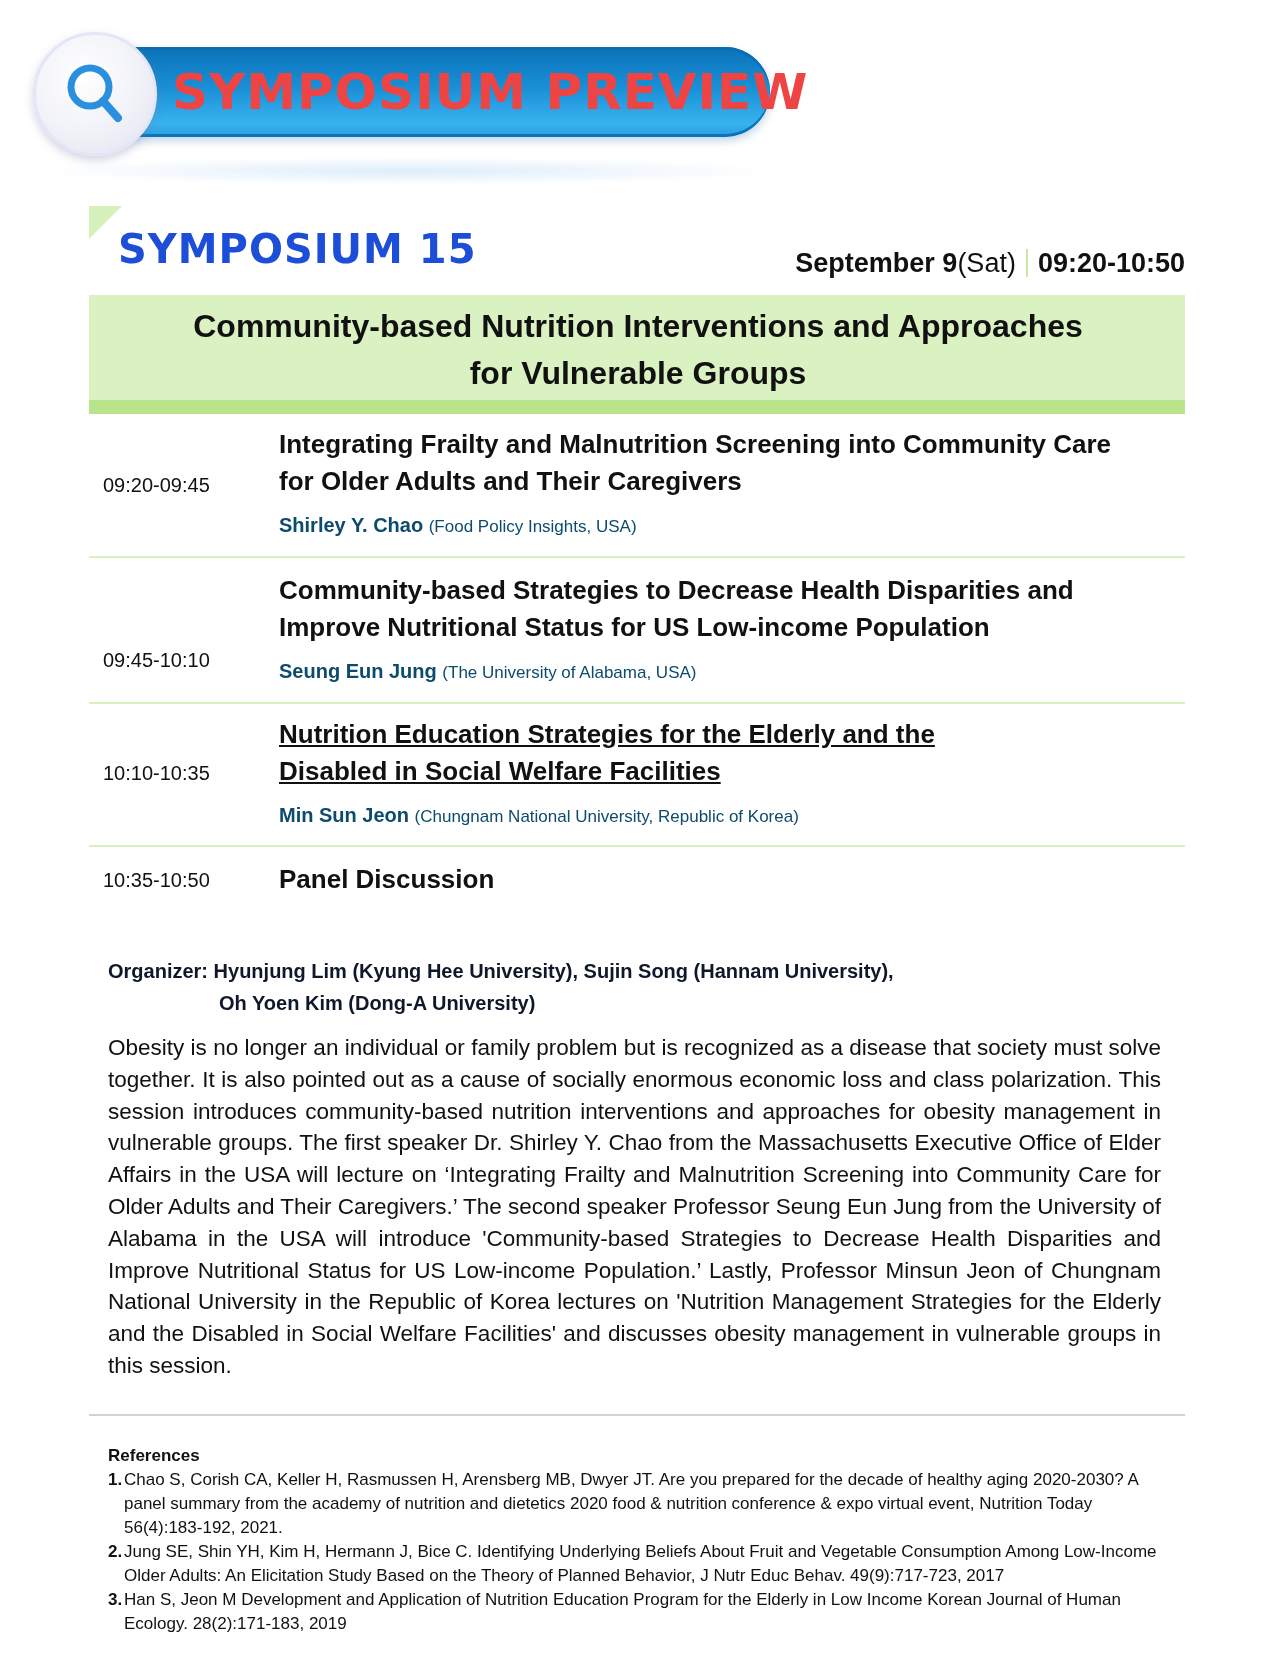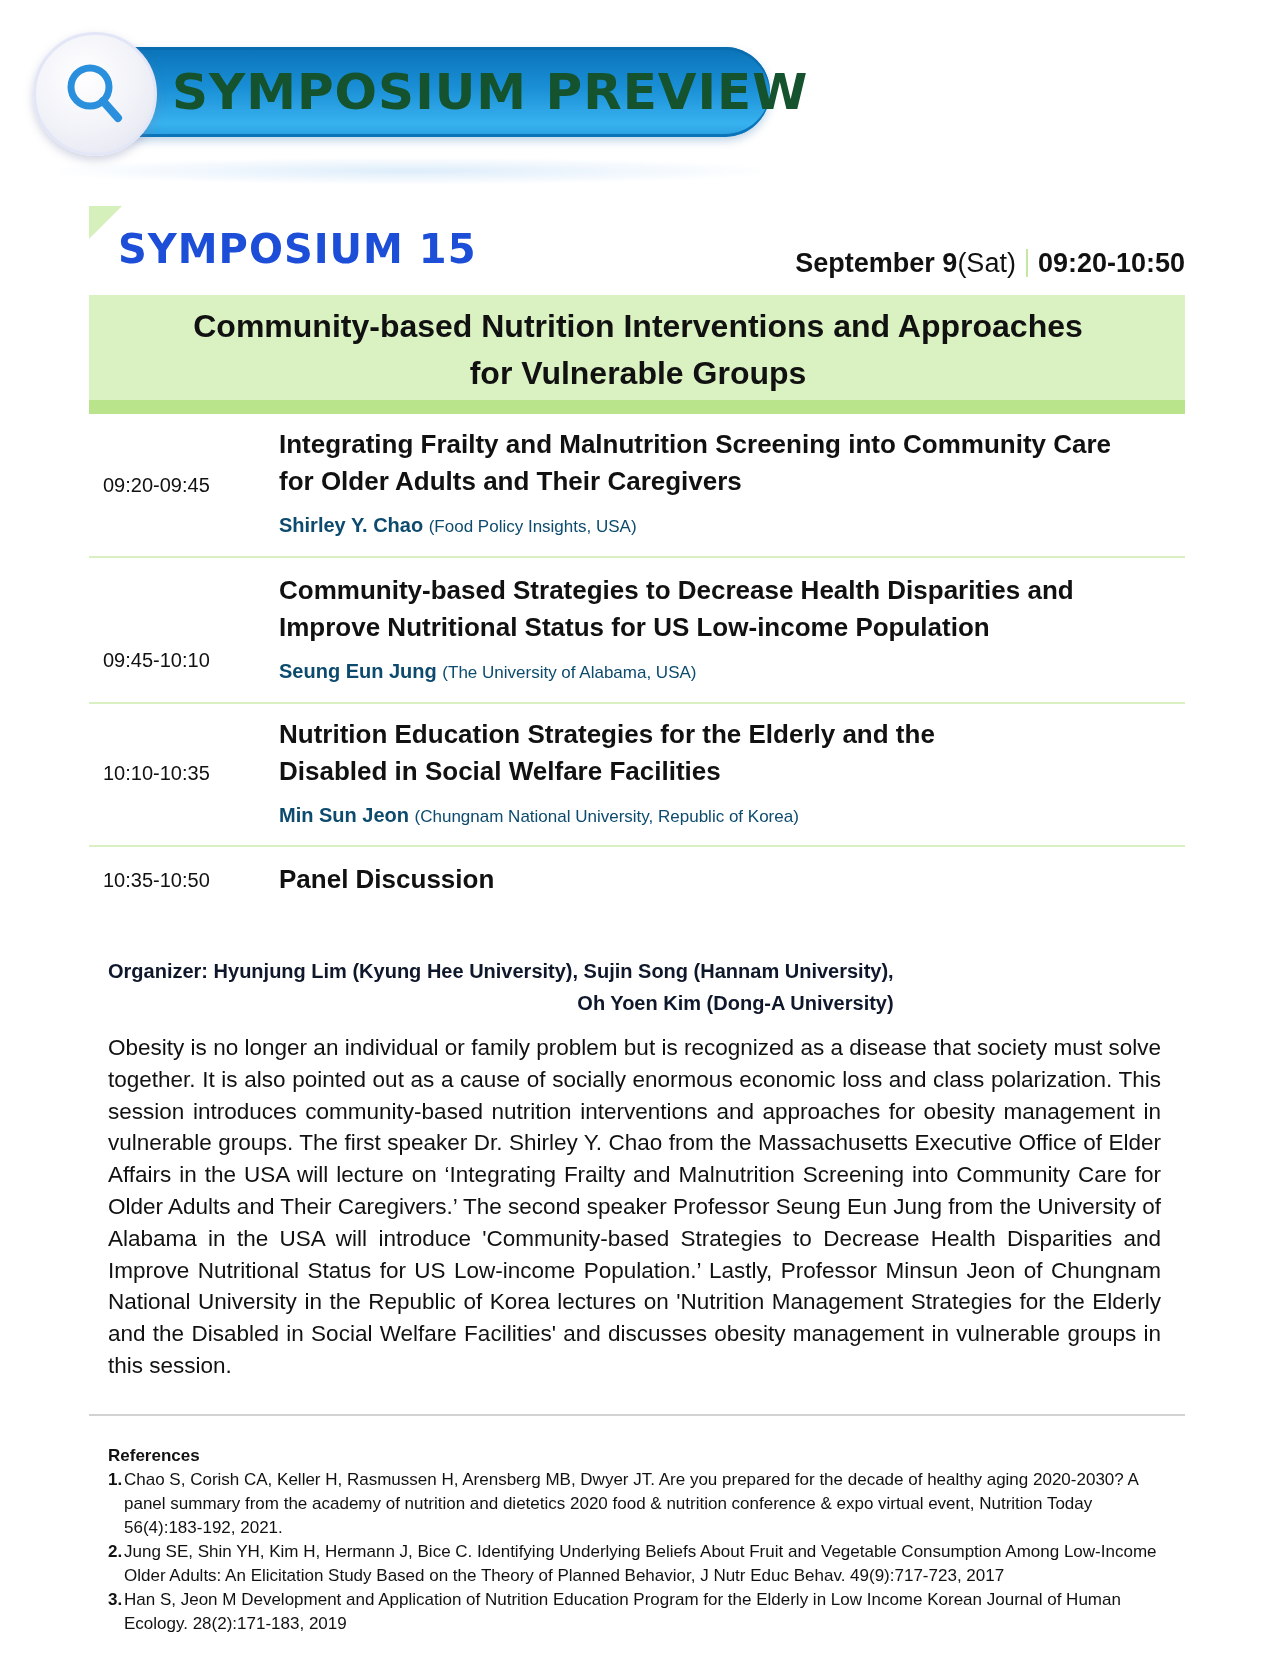--- a/index.html
+++ b/index.html
@@ -7,21 +7,21 @@
          font-family: "Liberation Sans", "DejaVu Sans", sans-serif; color: #111; }
 
   
   .banner-shadow { position: absolute; left: 60px; top: 158px; width: 700px; height: 26px;
     background: radial-gradient(ellipse at center, rgba(180,215,245,0.45) 0%, rgba(220,235,250,0.25) 55%, rgba(255,255,255,0) 75%); }
   .banner-bar { position: absolute; left: 120px; top: 47px; width: 650px; height: 90px;
     border-radius: 0 46px 46px 0;
     background: linear-gradient(180deg, #0a72b8 0%, #1a8fd6 45%, #38b2ef 85%, #2a9ee0 100%);
     box-shadow: 0 3px 0 #0a6db0 inset, 0 -3px 0 #0b74b8 inset, 0 4px 8px rgba(10,90,160,0.25); }
   .banner-title { position: absolute; left: 172px; top: 47px; height: 104px; line-height: 90px;
-    color: #14532d; font-weight: 700; font-size: 50px; letter-spacing: 1px;
+    color: #ef4444; font-weight: 700; font-size: 50px; letter-spacing: 1px;
     font-family: "DejaVu Sans", "Liberation Sans", sans-serif; white-space: nowrap; }
   .banner-circle { position: absolute; left: 33px; top: 32px; width: 118px; height: 118px; border-radius: 50%;
     background: radial-gradient(circle at 40% 35%, #ffffff 0%, #f1f2f8 55%, #dfe1ee 100%);
     border: 3px solid #e3e6f6; box-shadow: 0 4px 10px rgba(120,130,170,0.35); }
   .banner-circle svg { position: absolute; left: 28px; top: 26px; }
 
   
   .corner-tri { position: absolute; left: 89px; top: 206px; width: 0; height: 0;
     border-top: 33px solid #d6f0bc; border-right: 33px solid transparent; }
   .symp-title { position: absolute; left: 118px; top: 226px; font-size: 40px; font-weight: 700;
@@ -40,21 +40,21 @@
   .row { position: absolute; left: 89px; width: 1096px; }
   .row-divider { position: absolute; left: 89px; width: 1096px; height: 2px; background: #d9f0c2; }
   .row-time { position: absolute; left: 14px; font-size: 20px; color: #111; white-space: nowrap; }
   .row-title { position: absolute; left: 190px; width: 880px; font-size: 26px; font-weight: 700; line-height: 37px; color: #111; }
   .row-speaker { position: absolute; left: 190px; font-size: 20px; color: #0c4a6e; white-space: nowrap; }
   .row-speaker .name { font-weight: 700; }
   .row-speaker .aff { font-size: 17px; }
 
   
   .organizer { position: absolute; left: 108px; top: 955px; font-size: 20px; font-weight: 700; color: #0f172a; line-height: 32px; }
-  .organizer .line2 { padding-left: 111px; text-align: right; }
+  .organizer .line2 { padding-left: 111px; }
 
   
   .desc { position: absolute; left: 108px; top: 1032px; width: 1053px; font-size: 22.5px; line-height: 31.8px;
     text-align: justify; color: #111; }
 
   .ref-divider { position: absolute; left: 89px; top: 1414px; width: 1096px; height: 2px; background: #d2d2d2; }
 
   
   .refs { position: absolute; left: 108px; top: 1444px; width: 1060px; font-size: 17px; line-height: 24px; color: #111; }
   .refs .ref-head { font-weight: 700; }
@@ -108,21 +108,21 @@
   </div>
   <div class="row-speaker" style="top:102px;">
     <span class="name">Seung Eun Jung</span>
     <span class="aff">(The University of Alabama, USA)</span>
   </div>
 </div>
 <div class="row-divider" style="top:702px;"></div>
 
 <div class="row" style="top:704px;height:142px;">
   <div class="row-time" style="top:58px;">10:10-10:35</div>
-  <div class="row-title" style="top:12px;">
+  <div class="row-title" style="top:12px;text-decoration:underline;">
     <div>Nutrition Education Strategies for the Elderly and the</div>
     <div>Disabled in Social Welfare Facilities</div>
   </div>
   <div class="row-speaker" style="top:100px;">
     <span class="name">Min Sun Jeon</span>
     <span class="aff">(Chungnam National University, Republic of Korea)</span>
   </div>
 </div>
 <div class="row-divider" style="top:845px;"></div>
 

